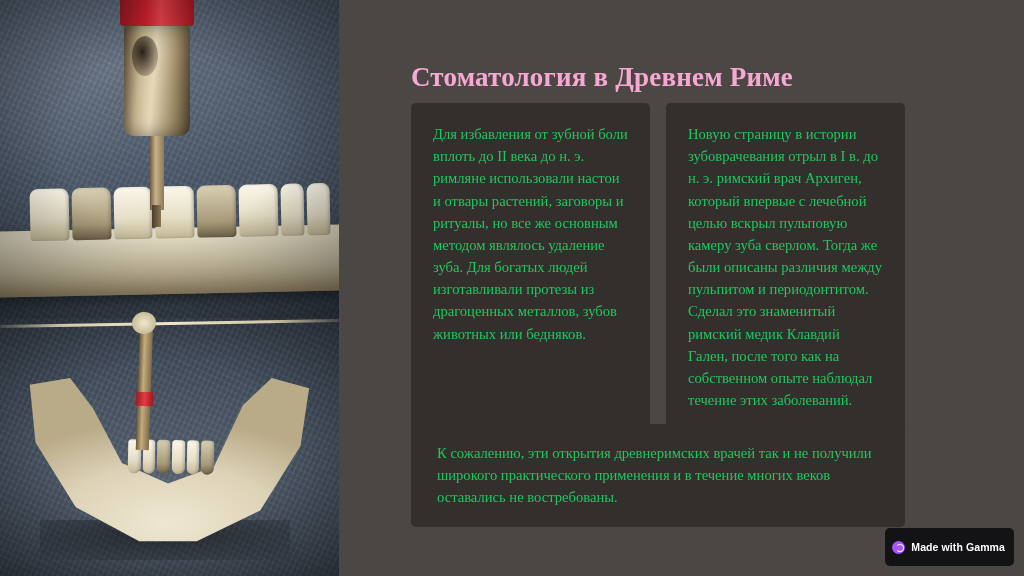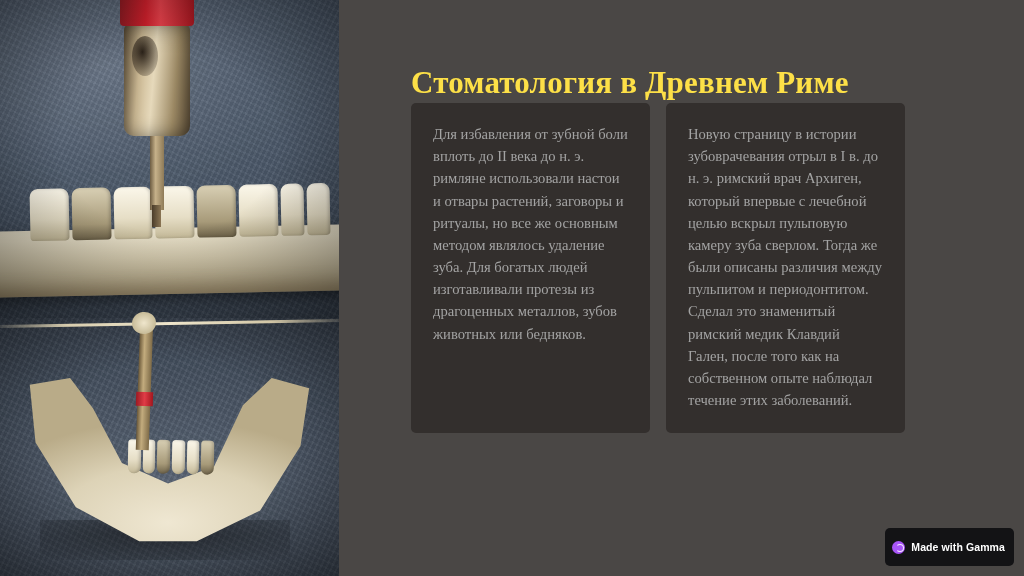--- a/index.html
+++ b/index.html
@@ -217,38 +217,38 @@
   .content {
     position: relative;
     flex: 1;
     padding: 0;
   }
   .title {
     position: absolute;
     left: 72px;
     top: 44px;
     right: 32px;
-    color: #fde047;
-    font-size: 31px;
+    color: #f9a8d4;
+    font-size: 27px;
     letter-spacing: 0.2px;
     white-space: nowrap;
   }
   .cards-row {
     position: absolute;
     left: 72px;
     top: 103px;
     display: flex;
     gap: 16px;
   }
   .card {
     background: #332f2d;
     border-radius: 5px;
     padding: 20px 22px 22px 22px;
     box-sizing: border-box;
-    color: #a3a3a3;
+    color: #22c55e;
     font-size: 14.6px;
     line-height: 1.52;
   }
   .card.col {
     width: 239px;
     min-height: 307px;
   }
   .card.wide {
     position: absolute;
     left: 72px;
@@ -351,19 +351,22 @@
 
     <div class="cards-row">
       <div class="card col">
         <p>Для избавления от зубной боли вплоть до II века до н. э. римляне использовали настои и отвары растений, заговоры и ритуалы, но все же основным методом являлось удаление зуба. Для богатых людей изготавливали протезы из драгоценных металлов, зубов животных или бедняков.</p>
       </div>
       <div class="card col">
         <p>Новую страницу в истории зубоврачевания отрыл в I в. до н. э. римский врач Архиген, который впервые с лечебной целью вскрыл пульповую камеру зуба сверлом. Тогда же были описаны различия между пульпитом и периодонтитом. Сделал это знаменитый римский медик Клавдий Гален, после того как на собственном опыте наблюдал течение этих заболеваний.</p>
       </div>
     </div>
 
+    <div class="card wide">
+      <p>К сожалению, эти открытия древнеримских врачей так и не получили широкого практического применения и в течение многих веков оставались не востребованы.</p>
+    </div>
 
     <div class="gamma-badge">
       <span class="gamma-dot"></span>
       <span>Made with Gamma</span>
     </div>
   </div>
 </div>
 
 </body></html>

